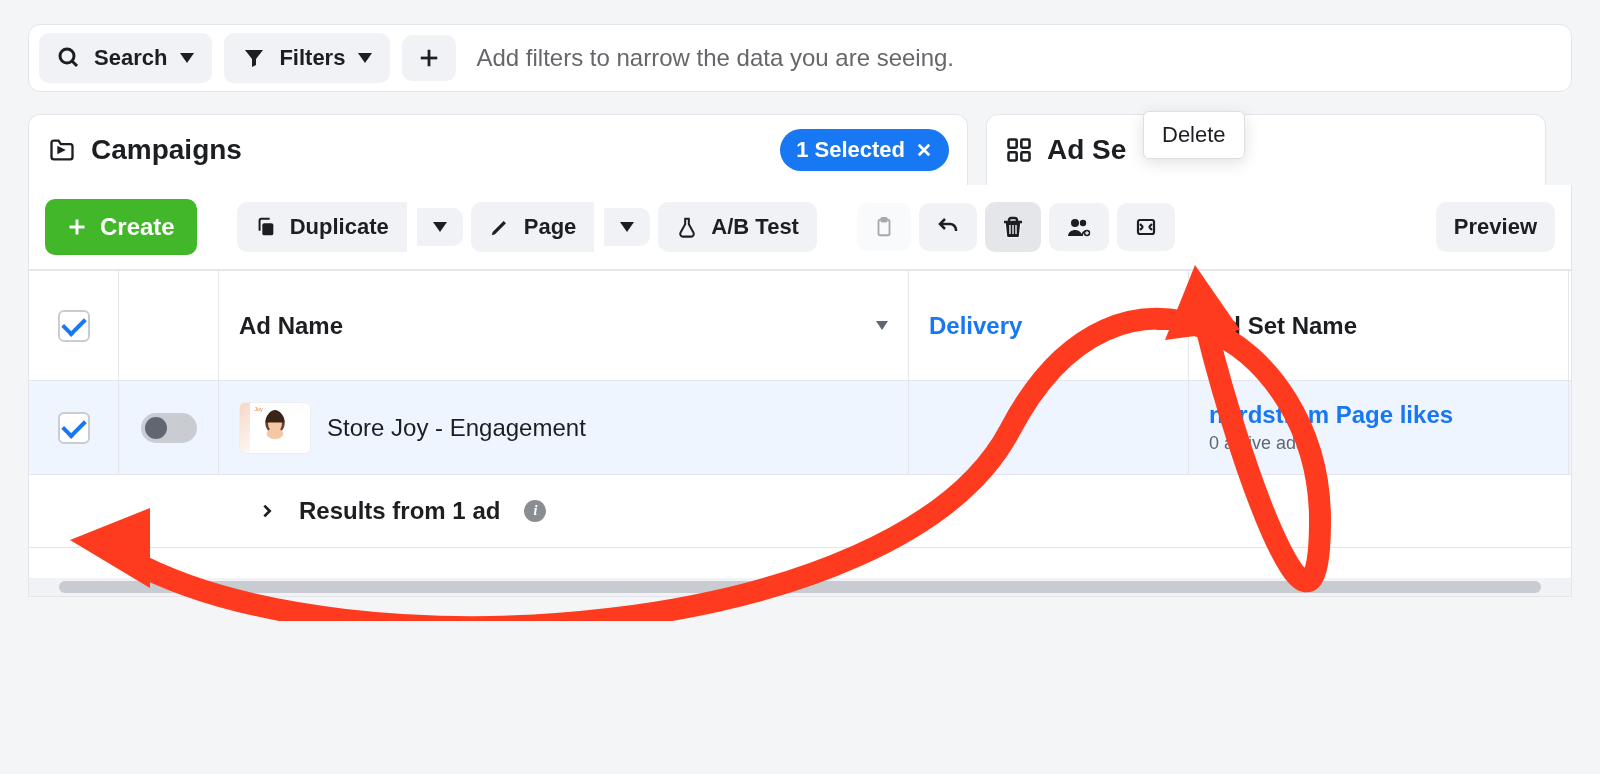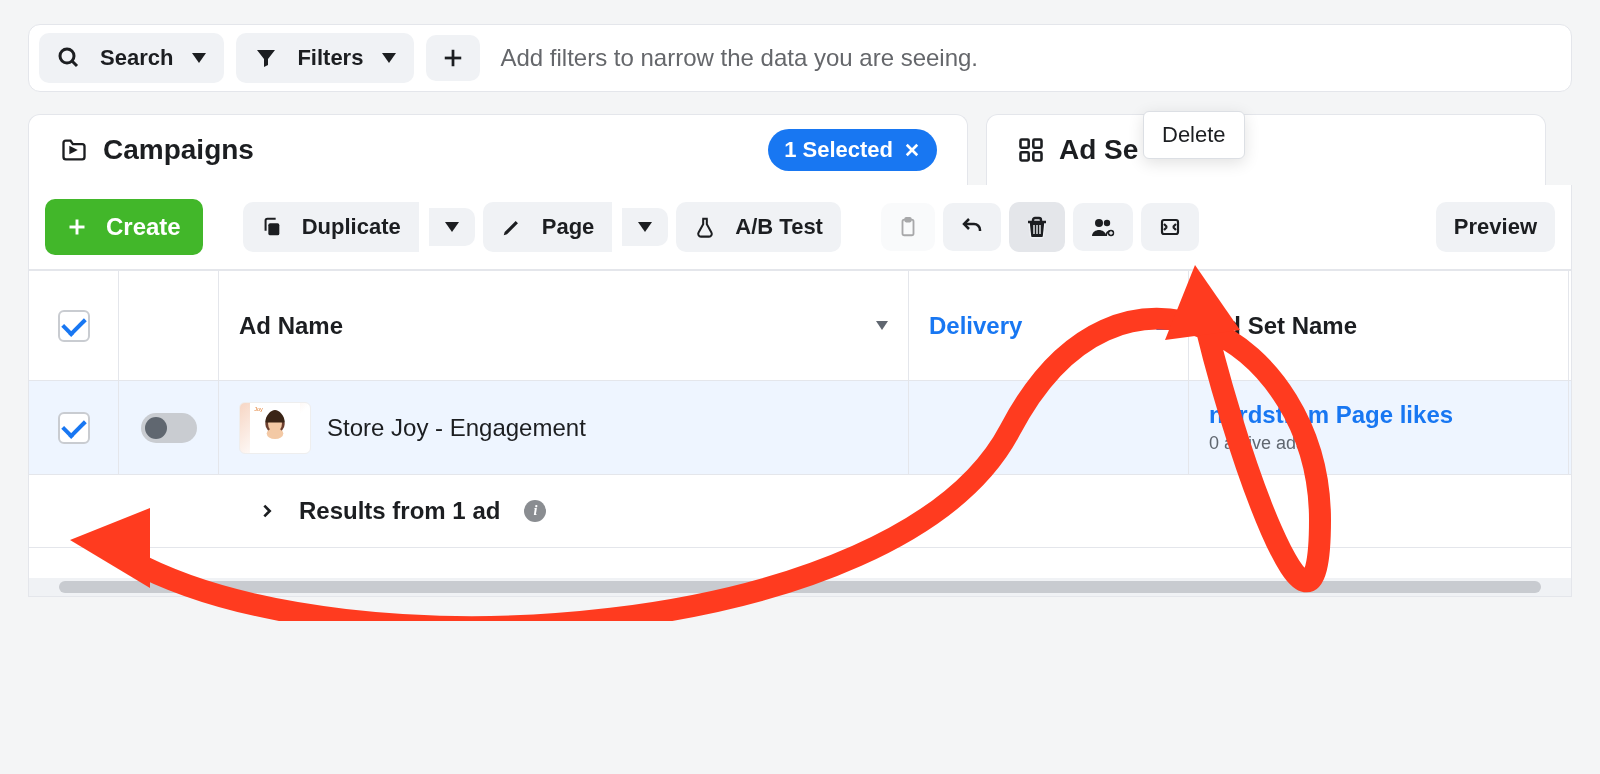--- a/index.html
+++ b/index.html
@@ -21,21 +21,21 @@
     align-items: center;
     gap: 12px;
     background: #fff;
     padding: 8px 10px;
     border-radius: 12px;
     border: 1px solid #e4e6eb;
   }
   .btn {
     display: inline-flex;
     align-items: center;
-    gap: 19px;
+    gap: 13px;
     background: #f0f2f5;
     border: none;
     border-radius: 10px;
     padding: 12px 18px;
     font-size: 22px;
     font-weight: 600;
     cursor: pointer;
     color: #1c1e21;
   }
   .btn.icon-only { padding: 12px 16px; }
@@ -66,21 +66,21 @@
     position: relative;
   }
   .tab {
     display: flex;
     align-items: center;
     gap: 14px;
     background: #fff;
     border: 1px solid #e4e6eb;
     border-bottom: none;
     border-radius: 12px 12px 0 0;
-    padding: 14px 30px;
+    padding: 14px 18px;
     font-weight: 700;
     font-size: 28px;
     cursor: pointer;
   }
   .tab.campaigns { flex: 0 0 auto; width: 940px; justify-content: space-between; }
   .tab .left { display:flex; align-items:center; gap:14px; }
   .chip {
     display: inline-flex;
     align-items: center;
     gap: 10px;

